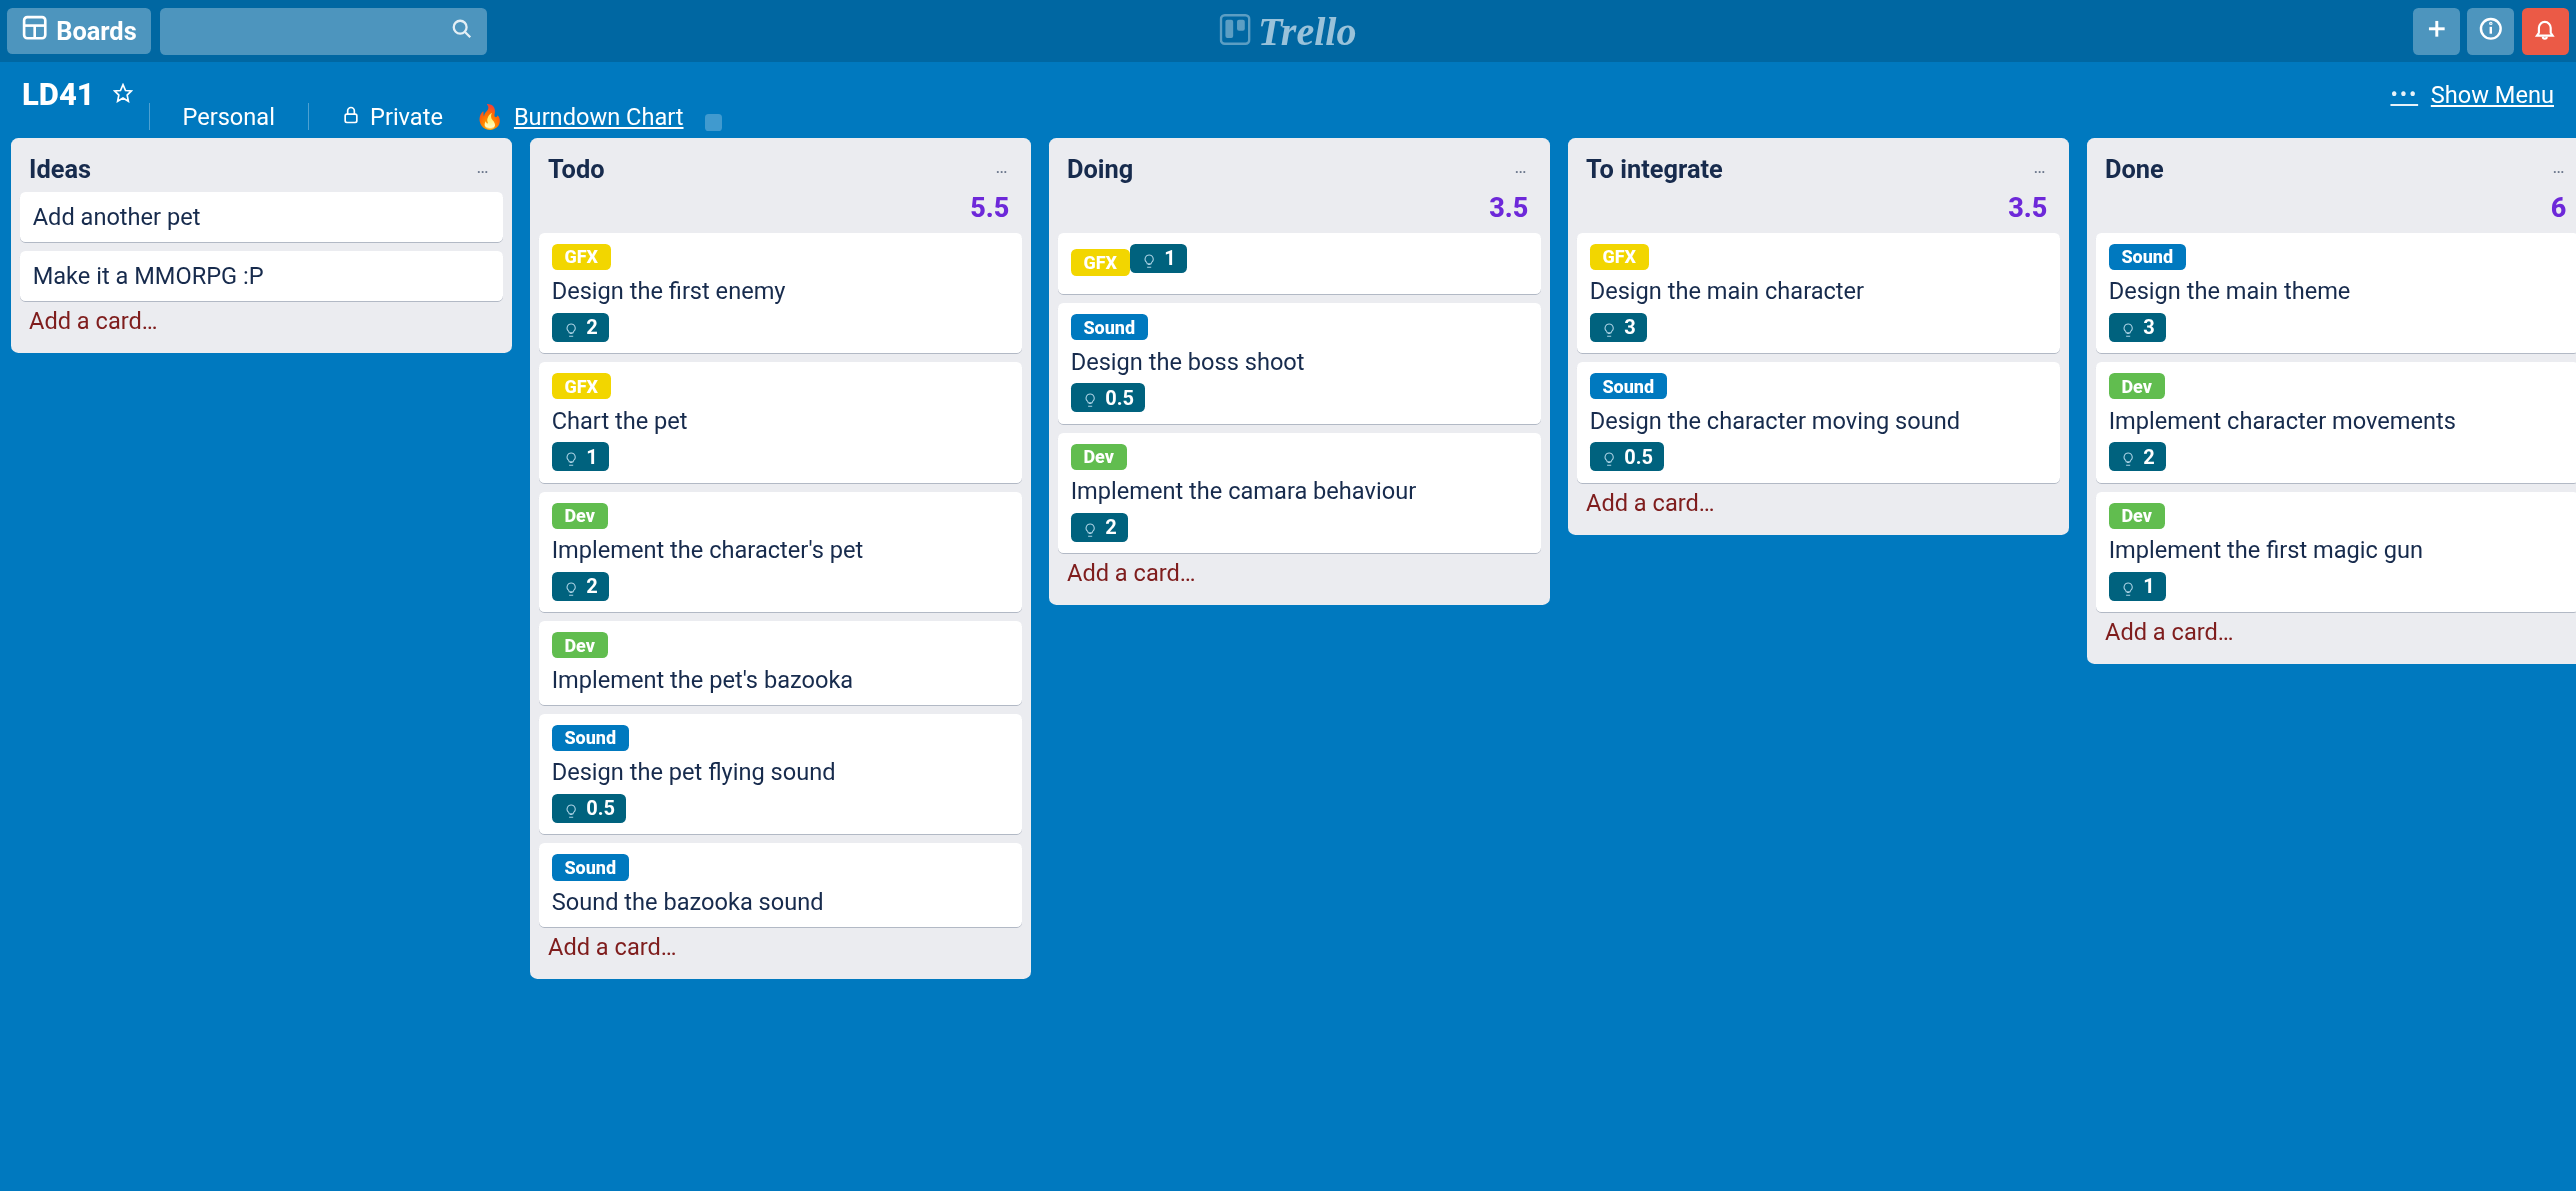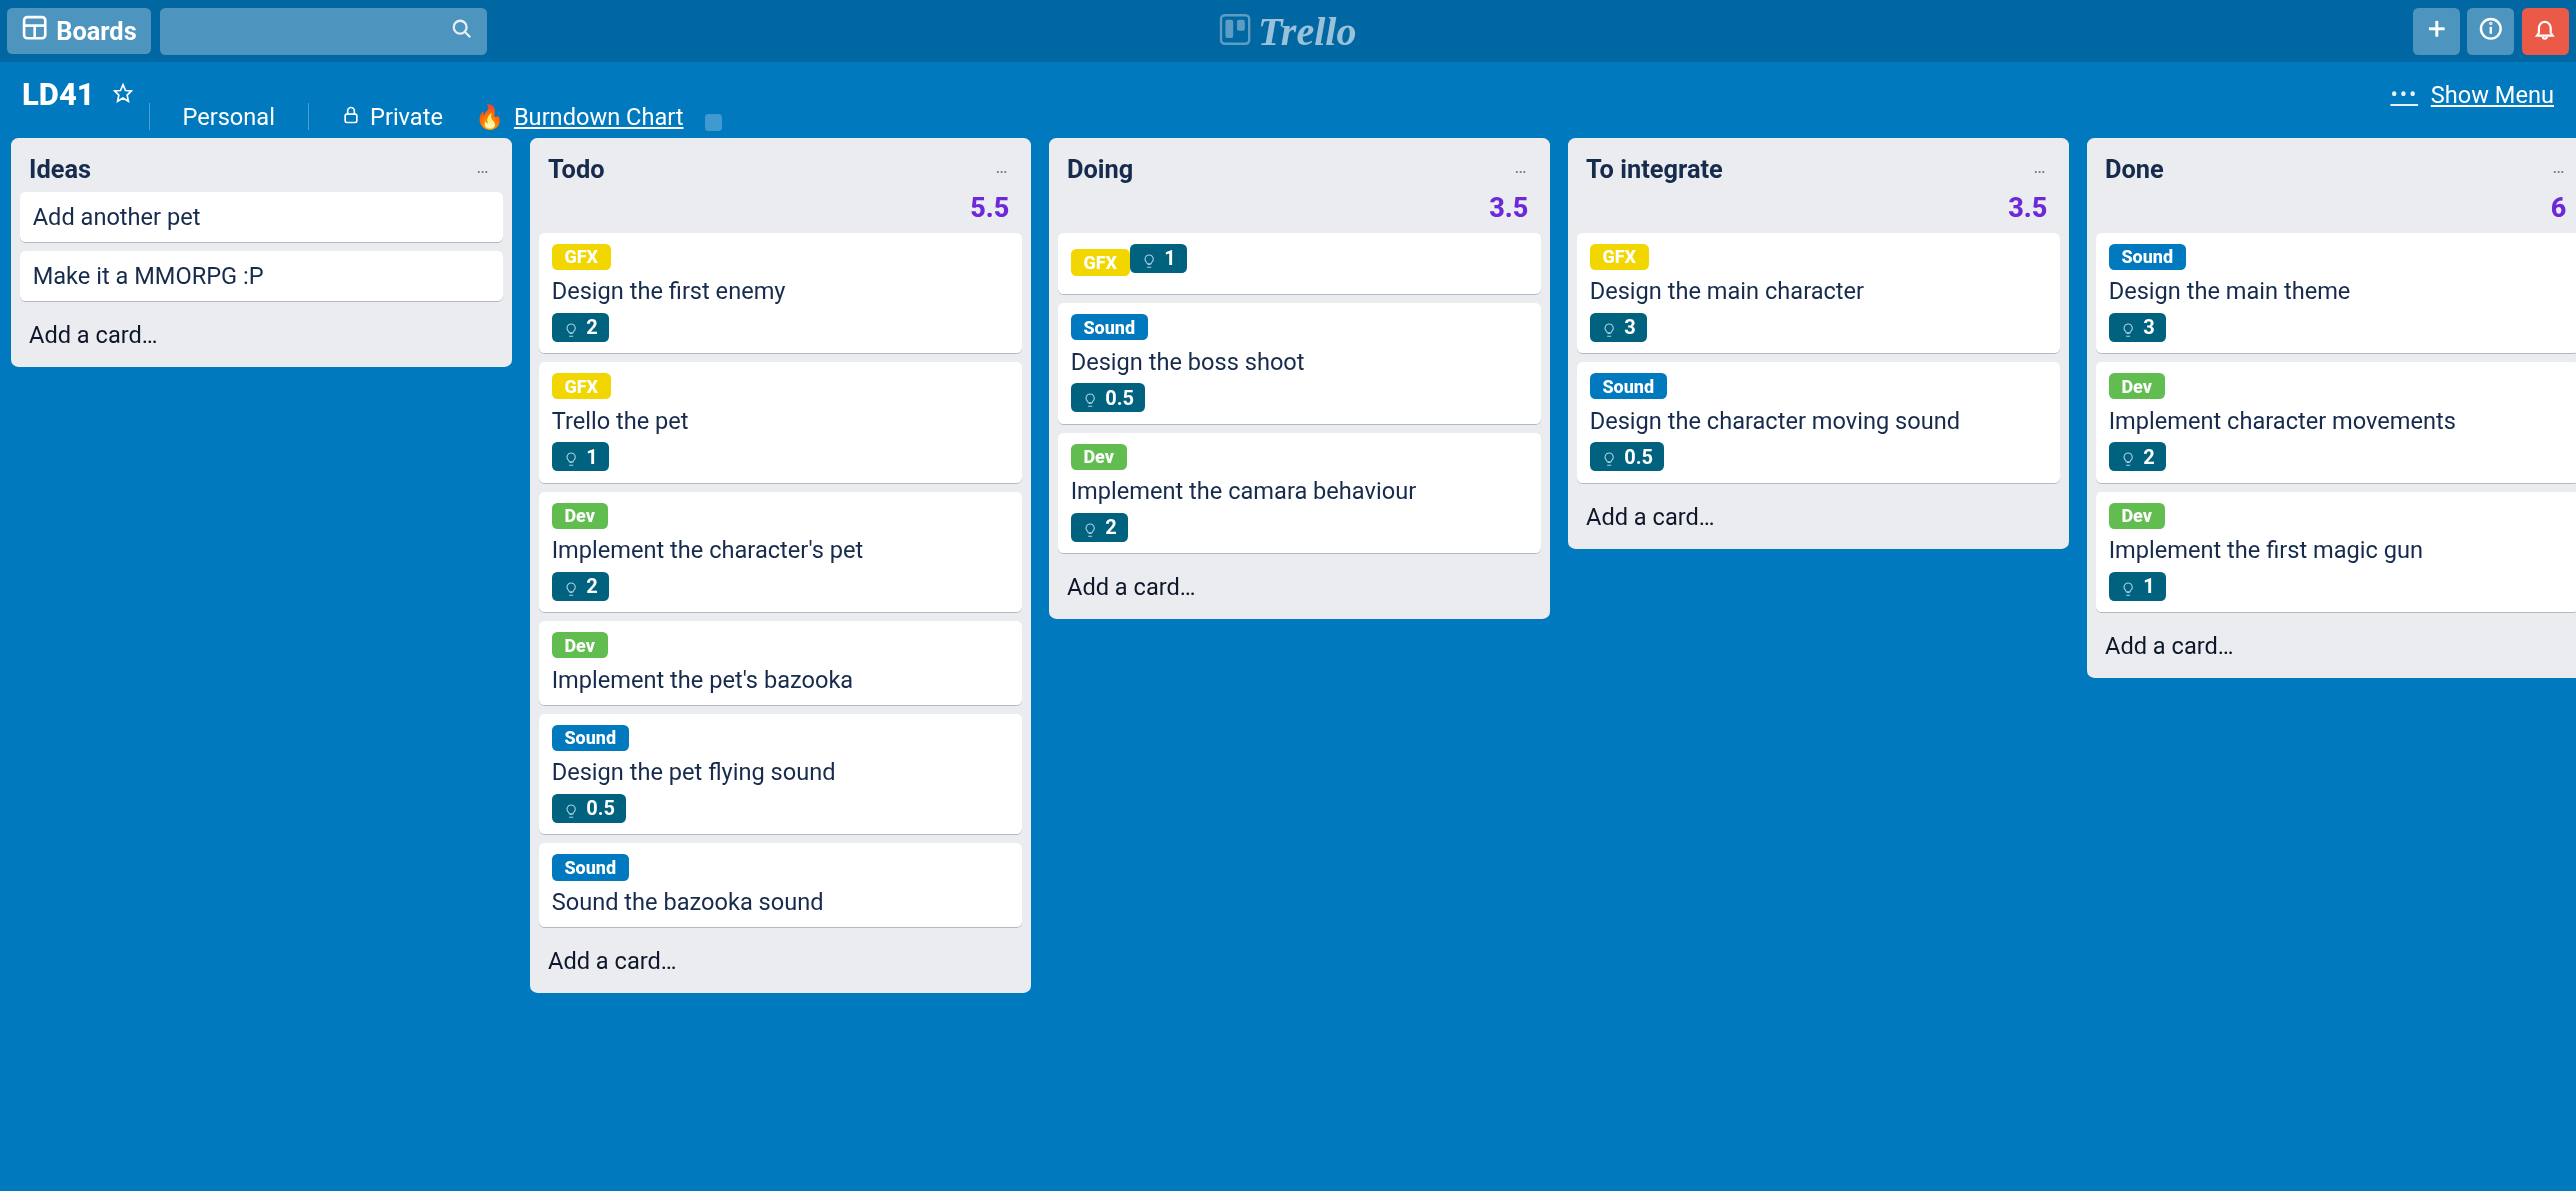--- a/index.html
+++ b/index.html
@@ -116,22 +116,22 @@
 .label.sound { background: #0079BF; }
 .point-badge {
   display: inline-flex; align-items: center; gap: 7.3px;
   background: #00627E; color: #fff;
   font-size: 20px; font-weight: 700;
   padding: 2.7px 11px; border-radius: 5.4px;
 }
 .bulb { width: 16.3px; height: 16.3px; display: inline-block; }
 .bulb svg { width: 16.3px; height: 16.3px; opacity: 0.9; }
 .add-card {
-  font-size: 23.6px; color: #0f172a;
-  padding: 20px 9px 9px 9px; cursor: pointer;
+  font-size: 23.6px; color: #7f1d1d;
+  padding: 6px 9px 9px 9px; cursor: pointer;
 }
 </style>
 </head>
 <body>
 
 <div class="header">
   <div class="header-left">
     <div class="boards-btn">
       <span>
         <svg viewBox="0 0 24 24" fill="none" stroke="#fff" stroke-width="2.5">
@@ -250,21 +250,21 @@
         <div class="list-menu">…</div>
       </div>
       <div class="list-total">5.5</div>
       <div class="cards">
         <div class="card"><span class="label gfx">GFX</span><div class="card-title">Design the first enemy</div><span class="point-badge">
             <span class="bulb"><svg viewBox="0 0 24 24" fill="#bde" stroke="#bde" stroke-width="1.5">
                 <path d="M9 21h6M10 17h4M12 3a6 6 0 00-4 10.5c.8.8 1 1.5 1 2.5h6c0-1 .2-1.7 1-2.5A6 6 0 0012 3z" fill="none"></path>
               </svg></span>
             <span>2</span>
           </span></div>
-        <div class="card"><span class="label gfx">GFX</span><div class="card-title">Trello the pet</div><span class="point-badge">
+        <div class="card"><span class="label gfx">GFX</span><div class="card-title">Chart the pet</div><span class="point-badge">
             <span class="bulb"><svg viewBox="0 0 24 24" fill="#bde" stroke="#bde" stroke-width="1.5">
                 <path d="M9 21h6M10 17h4M12 3a6 6 0 00-4 10.5c.8.8 1 1.5 1 2.5h6c0-1 .2-1.7 1-2.5A6 6 0 0012 3z" fill="none"></path>
               </svg></span>
             <span>1</span>
           </span></div>
         <div class="card"><span class="label dev">Dev</span><div class="card-title">Implement the character's pet</div><span class="point-badge">
             <span class="bulb"><svg viewBox="0 0 24 24" fill="#bde" stroke="#bde" stroke-width="1.5">
                 <path d="M9 21h6M10 17h4M12 3a6 6 0 00-4 10.5c.8.8 1 1.5 1 2.5h6c0-1 .2-1.7 1-2.5A6 6 0 0012 3z" fill="none"></path>
               </svg></span>
             <span>2</span>

